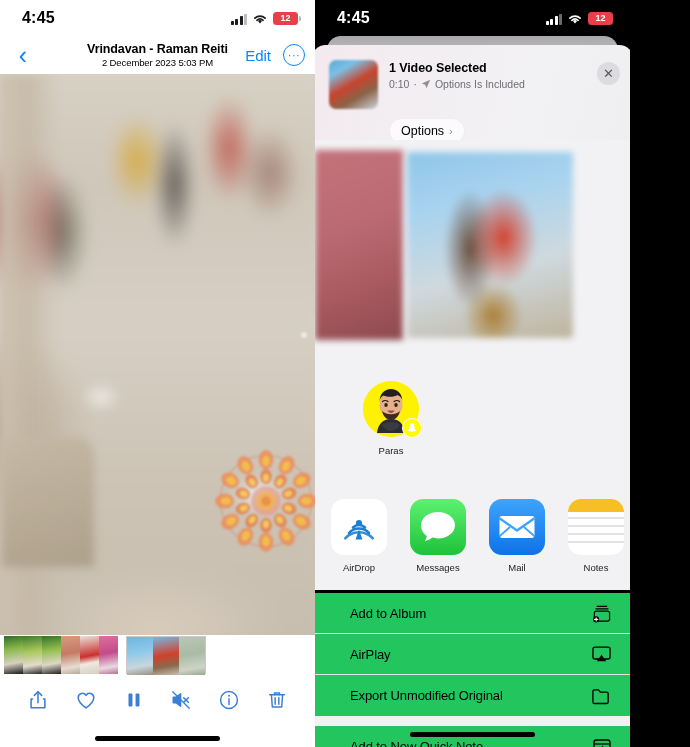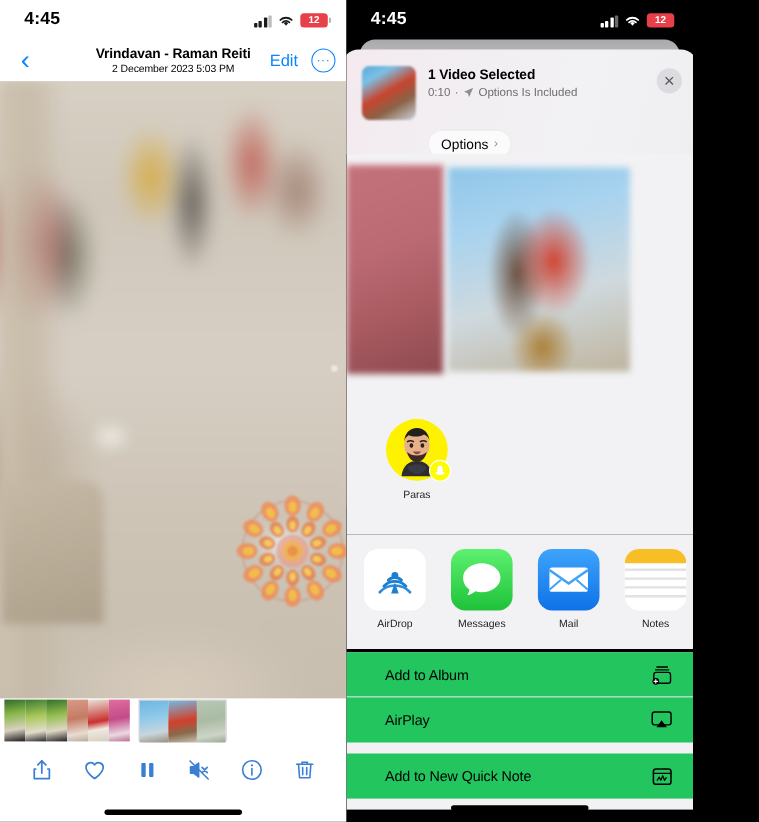--- a/index.html
+++ b/index.html
@@ -124,21 +124,21 @@
   .car-b { width:166px; height:186px; flex:none; border-radius:3px; overflow:hidden;
     background:
       radial-gradient(ellipse 52px 74px at 58% 46%, rgba(210,58,38,.95), transparent 66%),
       radial-gradient(ellipse 40px 90px at 38% 52%, rgba(96,64,44,.9), transparent 66%),
       radial-gradient(ellipse 44px 50px at 52% 88%, rgba(168,120,40,.9), transparent 68%),
       linear-gradient(165deg,#8fc6e8 0%, #a8d3ef 28%, #cfd9de 62%, #bfb49e 100%);
     filter:blur(3px); }
   .car-gap { flex:1; }
 
   .people-row { position:absolute; left:0; right:0; top:314px; height:136px; background:#f2f2f4;
-    display:flex; align-items:center; padding-left:20px; }
+    display:flex; align-items:center; padding-left:32px; }
   .person { width:88px; text-align:center; }
   .avatar-wrap { position:relative; width:56px; height:56px; margin:0 auto; }
   .avatar { width:56px; height:56px; border-radius:50%; background:#fff200; overflow:hidden;
             position:relative; }
   .snap-badge { position:absolute; right:-3px; bottom:-1px; width:20px; height:20px;
     border-radius:50%; background:#fffc00; border:1.6px solid #fff; display:flex;
     align-items:center; justify-content:center; }
   .person-name { font-size:9.5px; color:#1c1c1e; margin-top:8px; }
 
   .apps-row { position:absolute; left:0; right:0; top:450px; height:104px; background:#f2f2f4;
@@ -463,20 +463,28 @@
           </div>
           <div class="act-row">
             <div class="act-label">AirPlay</div>
             <div class="act-ico">
               <svg width="21" height="19" viewBox="0 0 22 20" fill="none" stroke="#000" stroke-width="1.4">
                 <rect x="2" y="2.3" width="18" height="12.4" rx="2.2"></rect>
                 <path d="M11 10.2 16 17H6z" fill="#000" stroke="none"></path>
               </svg>
             </div>
           </div>
+          <div class="act-row">
+            <div class="act-label">Export Unmodified Original</div>
+            <div class="act-ico">
+              <svg width="21" height="18" viewBox="0 0 22 18" fill="none" stroke="#000" stroke-width="1.4">
+                <path d="M2 15.3V4.1a1.6 1.6 0 0 1 1.6-1.6h4.2l2 2.4h6.6A1.6 1.6 0 0 1 18 6.5v8.8a1.6 1.6 0 0 1-1.6 1.6H3.6A1.6 1.6 0 0 1 2 15.3z"></path>
+              </svg>
+            </div>
+          </div>
         </div>
 
         <div class="act-group">
           <div class="act-row">
             <div class="act-label">Add to New Quick Note</div>
             <div class="act-ico">
               <svg width="20" height="18" viewBox="0 0 20 18" fill="none" stroke="#000" stroke-width="1.4">
                 <rect x="2" y="2" width="16" height="14" rx="2.4"></rect>
                 <path d="M2 6h16" stroke-width="1.2"></path>
                 <path d="M5.5 12.4 7.2 9.4l1.6 3 1.7-4.2 1.6 4.2 1.6-2.4" stroke-width="1.1" stroke-linecap="round" stroke-linejoin="round"></path>

